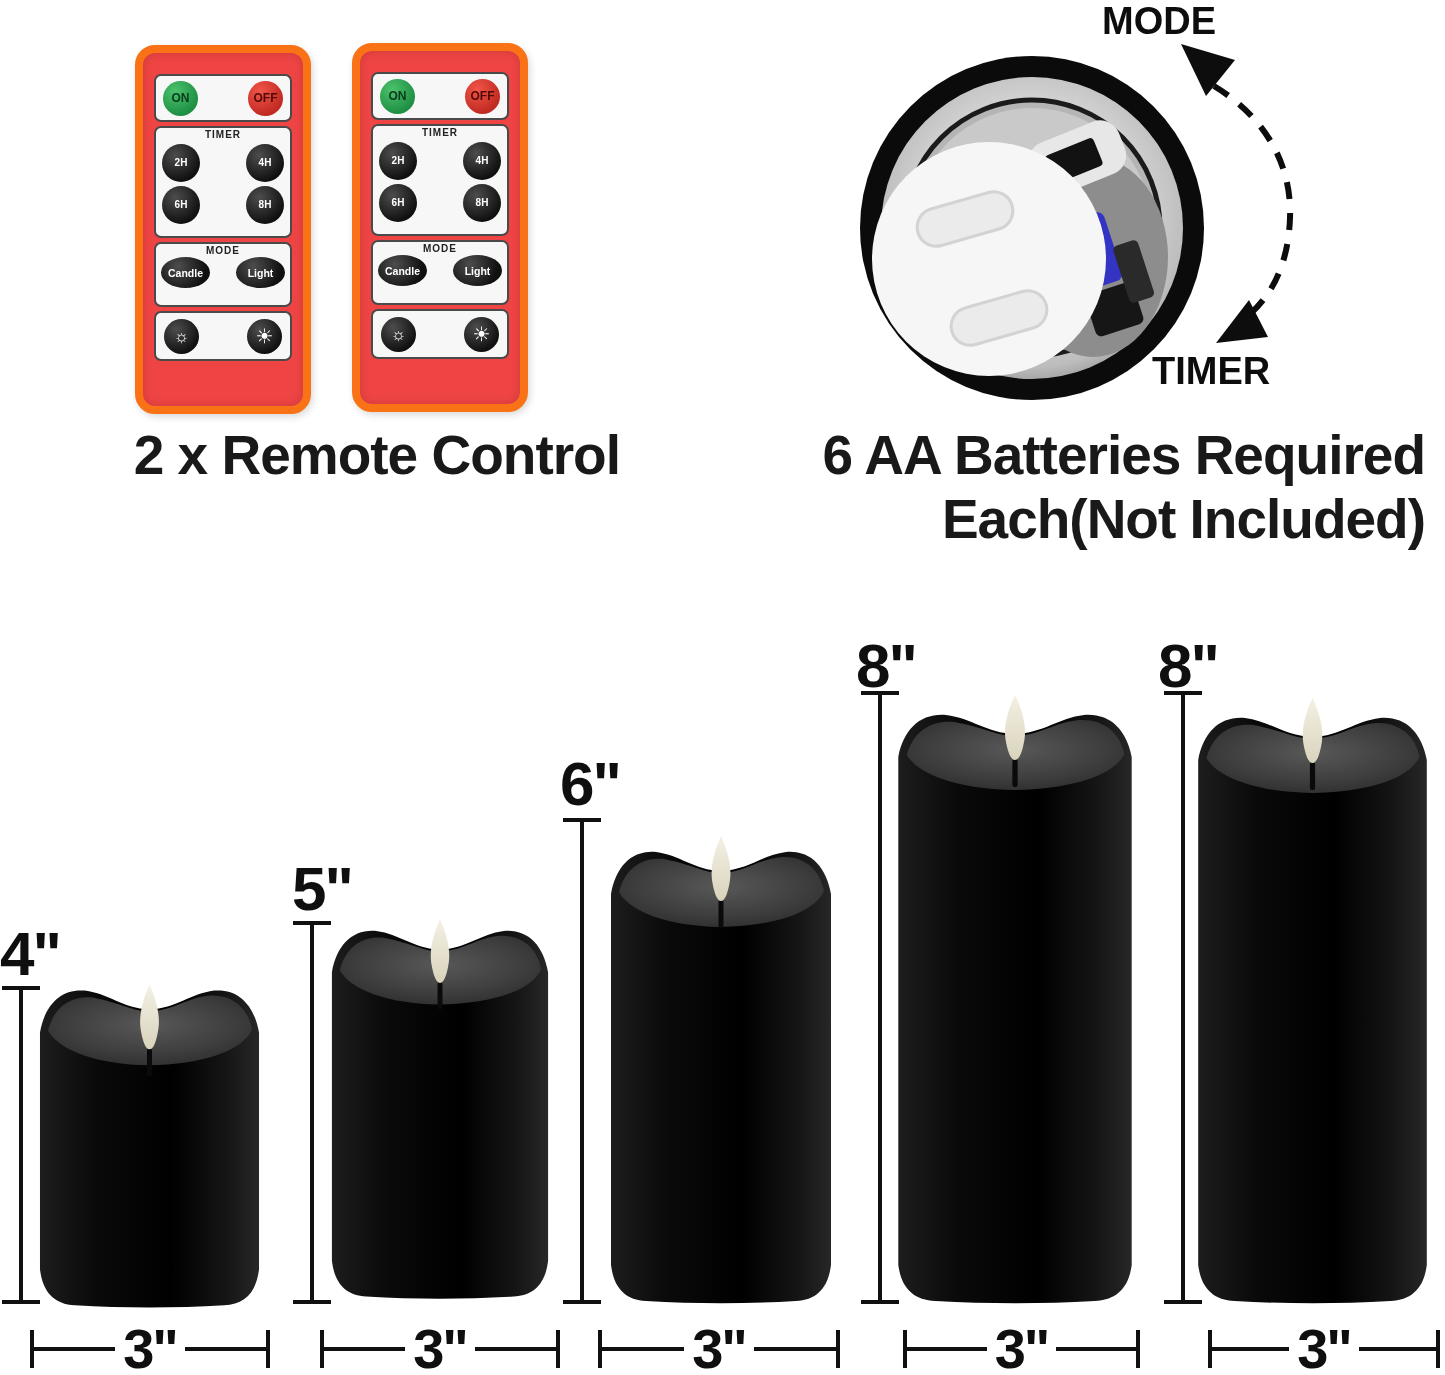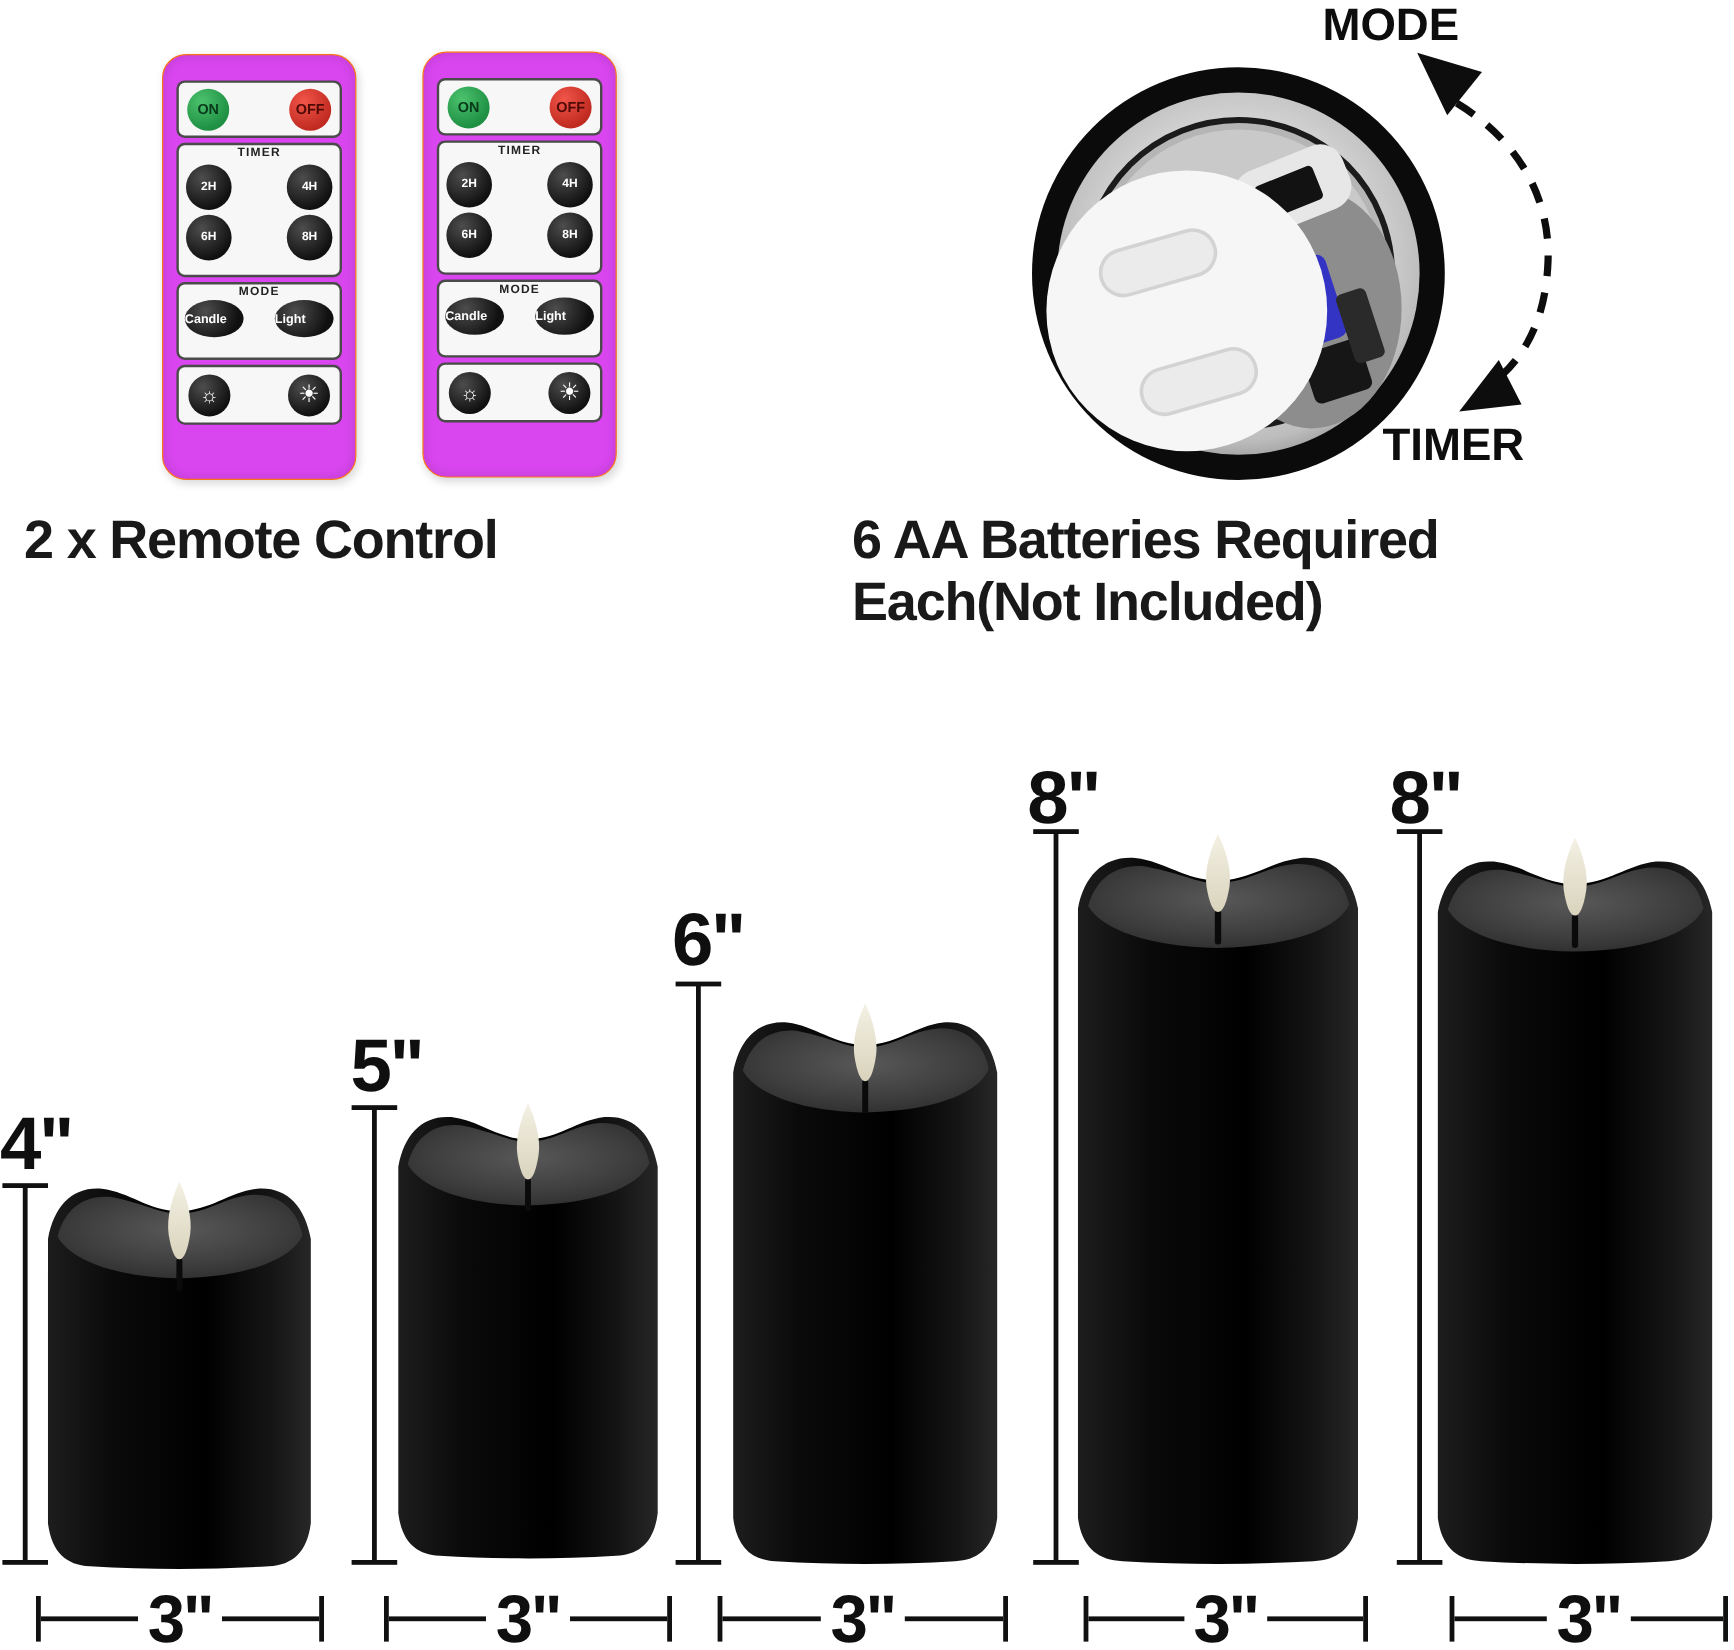--- a/index.html
+++ b/index.html
@@ -1,43 +1,43 @@
 <!DOCTYPE html>
 <html><head>
 <meta charset="utf-8">
 <style>
   html,body{margin:0;padding:0;background:#fff;}
   .canvas{
     position:relative;width:1445px;height:1375px;background:#ffffff;overflow:hidden;
     font-family:"Liberation Sans","DejaVu Sans",sans-serif;color:#141414;
   }
   
-  .remote{position:absolute;width:160px;height:353px;background:#d946ef;
-    border:1px solid #f97316;border-radius:20px;
+  .remote{position:absolute;width:160px;height:353px;background:#ef4444;
+    border:8px solid #f97316;border-radius:20px;
     box-shadow:inset 0 0 10px rgba(0,0,0,.14),2px 3px 7px rgba(0,0,0,.15);}
   .r-inner{position:absolute;left:11px;right:11px;top:21px;}
   .r-panel{border:2px solid #4a4a4a;border-radius:7px;margin-bottom:4px;position:relative;background:#f7f7f7;}
   .r-onoff{height:44px;display:flex;justify-content:space-between;align-items:center;padding:0 7px;}
   .btn-round{width:35px;height:35px;border-radius:50%;display:flex;align-items:center;justify-content:center;
     font-weight:bold;font-size:12px;line-height:1;}
   .btn-on{background:radial-gradient(circle at 35% 30%,#4cc26d,#1e8f43 72%);color:#0a3a1c;}
   .btn-off{background:radial-gradient(circle at 35% 30%,#f25549,#c02a21 72%);color:#4f0a05;}
   .btn-dark{background:radial-gradient(circle at 35% 30%,#4d4d4d,#101010 72%);color:#fff;}
   .r-timer{height:92px;padding:16px 6px 0;}
   .r-title{position:absolute;top:1px;left:0;right:0;text-align:center;font-size:10px;font-weight:bold;color:#222;letter-spacing:1px;}
   .r-row{display:flex;justify-content:space-between;margin-bottom:4px;}
   .btn-timer{width:38px;height:38px;font-size:10px;}
   .r-mode{height:48px;padding:13px 5px 0;}
-  .btn-mode{width:49px;height:31px;border-radius:50%;display:flex;align-items:center;justify-content:flex-start;
+  .btn-mode{width:49px;height:31px;border-radius:50%;display:flex;align-items:center;justify-content:center;
     font-size:10.5px;font-weight:bold;}
   .r-mode .r-row{margin-bottom:0;}
   .r-bright{height:46px;display:flex;justify-content:space-between;align-items:center;padding:0 8px;}
   .glyph-dim{font-size:17px;} .glyph-bright{font-size:20px;}
   
-  .caption{position:absolute;font-weight:bold;font-size:45px;letter-spacing:-1px;color:#191919;text-align:left;line-height:1.16;}
+  .caption{position:absolute;font-weight:bold;font-size:55px;letter-spacing:-1px;color:#191919;text-align:right;line-height:1.16;}
   .small-label{position:absolute;font-weight:bold;font-size:38px;color:#0d0d0d;}
   
   .hlabel{position:absolute;font-weight:bold;font-size:62px;letter-spacing:-2px;color:#0f0f0f;}
   .vdim{position:absolute;width:38px;}
   .vdim::before,.vdim::after{content:"";position:absolute;left:0;right:0;height:4px;background:#101010;}
   .vdim::before{top:0;} .vdim::after{bottom:0;}
   .vdim .stem{position:absolute;left:17px;top:2px;bottom:2px;width:4px;background:#101010;}
   .hdim{position:absolute;height:38px;display:flex;align-items:center;}
   .hdim .vcap{width:4px;height:38px;background:#101010;flex:0 0 auto;}
   .hdim .hline{flex:1 1 auto;height:4px;background:#101010;}

